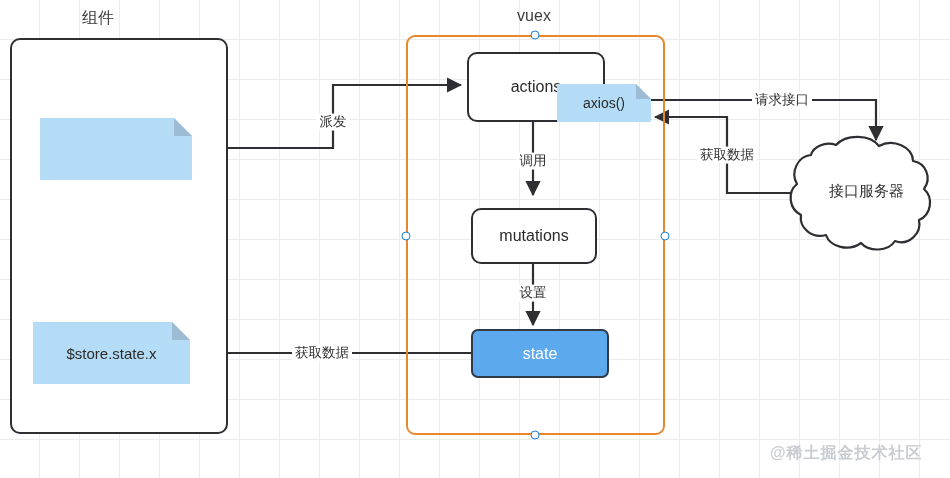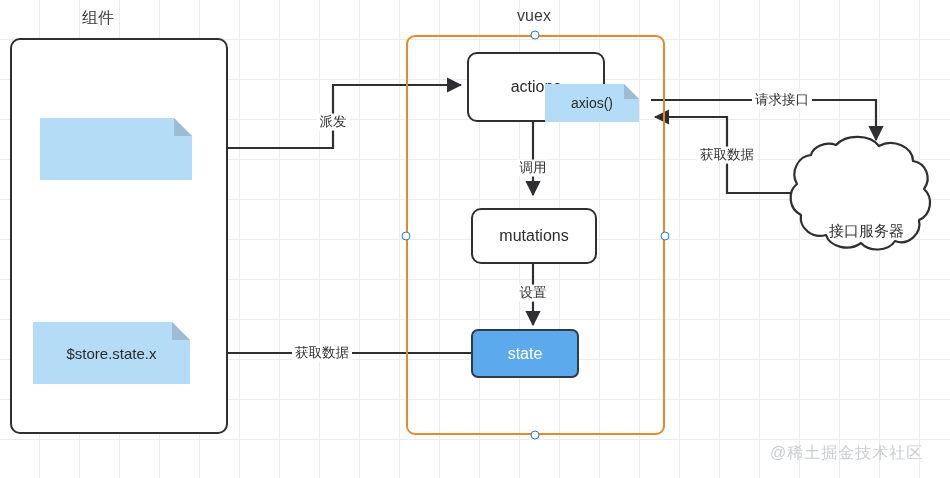--- a/index.html
+++ b/index.html
@@ -109,20 +109,21 @@
     color: #2b2b2b;
     font-family: "Liberation Sans", sans-serif;
   }
   .watermark {
     position: absolute;
     color: #c9ccd1;
     font-size: 16px;
     letter-spacing: 1px;
     white-space: nowrap;
     font-family: "Liberation Sans", sans-serif;
+    font-weight: bold;
   }
 </style>
 </head>
 <body>
 
 <div id="canvas">
 
   <svg id="svg-layer" viewBox="0 0 950 478">
     <defs>
       <marker id="arrow" viewBox="0 0 10 10" refX="9.2" refY="5" markerWidth="7" markerHeight="7" orient="auto-start-reverse">
@@ -179,41 +180,41 @@
 
   <div class="handle" style="left:535px; top:35px;"></div>
   <div class="handle" style="left:406px; top:236px;"></div>
   <div class="handle" style="left:665px; top:236px;"></div>
   <div class="handle" style="left:535px; top:435px;"></div>
 
   <div class="box" style="left:467px; top:52px; width:138px; height:70px;">
     <div class="box-label">actions</div>
   </div>
 
-  <div class="note" style="left:545px; top:84px; width:94px; height:38px;">
+  <div class="note" style="left:557px; top:84px; width:94px; height:38px;">
     <svg viewBox="0 0 94 38" style="position:absolute;left:0;top:0;width:94px;height:38px;">
       <path d="M 0 0 L 79 0 L 94 15 L 94 38 L 0 38 Z" fill="#b4dcf7"></path>
       <path d="M 79 0 L 94 15 L 79 15 Z" fill="#9dbcd4"></path>
     </svg>
     <div class="note-text" style="font-size:14px;">axios()</div>
   </div>
 
   <div class="box" style="left:471px; top:200px; width:126px; height:56px;margin-top:8px;">
     <div class="box-label">mutations</div>
   </div>
 
-  <div class="box filled" style="left:471px; top:329px; width:108px; height:49px;">
+  <div class="box filled" style="left:471px; top:329px; width:138px; height:49px;">
     <div class="box-label">state</div>
   </div>
 
-  <div class="lbl" style="left:829px; top:183px; font-size:15px;margin-top:40px;">接口服务器</div>
+  <div class="lbl" style="left:829px; top:183px; font-size:15px;">接口服务器</div>
 
   <div class="edge-label" style="left:333px; top:122px;">派发</div>
 
-  <div class="edge-label" style="left:533px; top:168px;">调用</div>
+  <div class="edge-label" style="left:533px; top:161px;">调用</div>
 
   <div class="edge-label" style="left:533px; top:293px;">设置</div>
 
   <div class="edge-label" style="left:322px; top:353px;">获取数据</div>
 
   <div class="edge-label" style="left:782px; top:100px;">请求接口</div>
 
   <div class="edge-label" style="left:727px; top:155px;">获取数据</div>
 
   <div class="watermark" style="left:770px; top:443px;">@稀土掘金技术社区</div>

